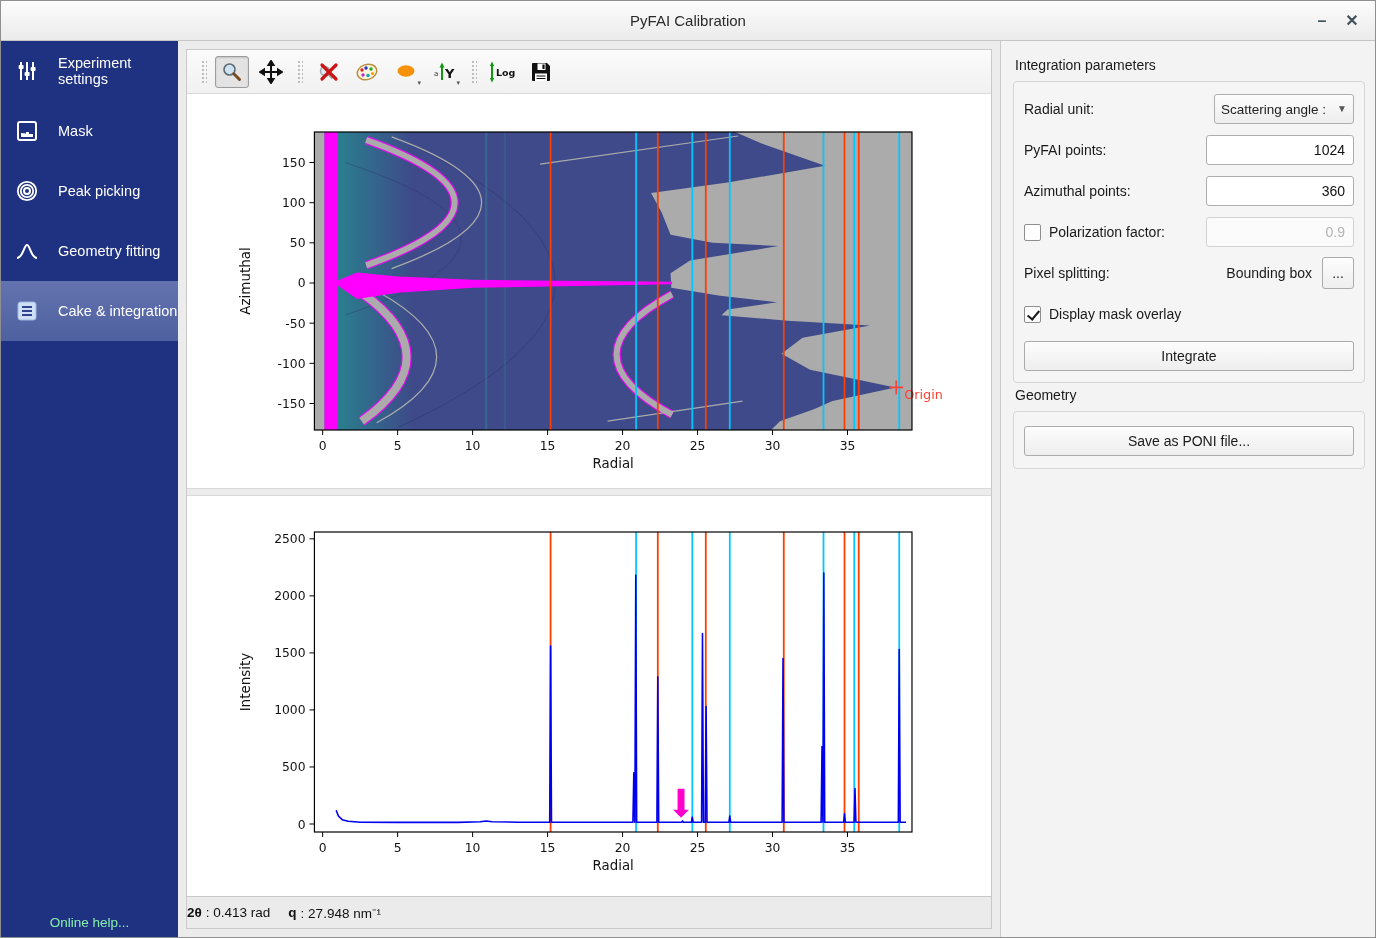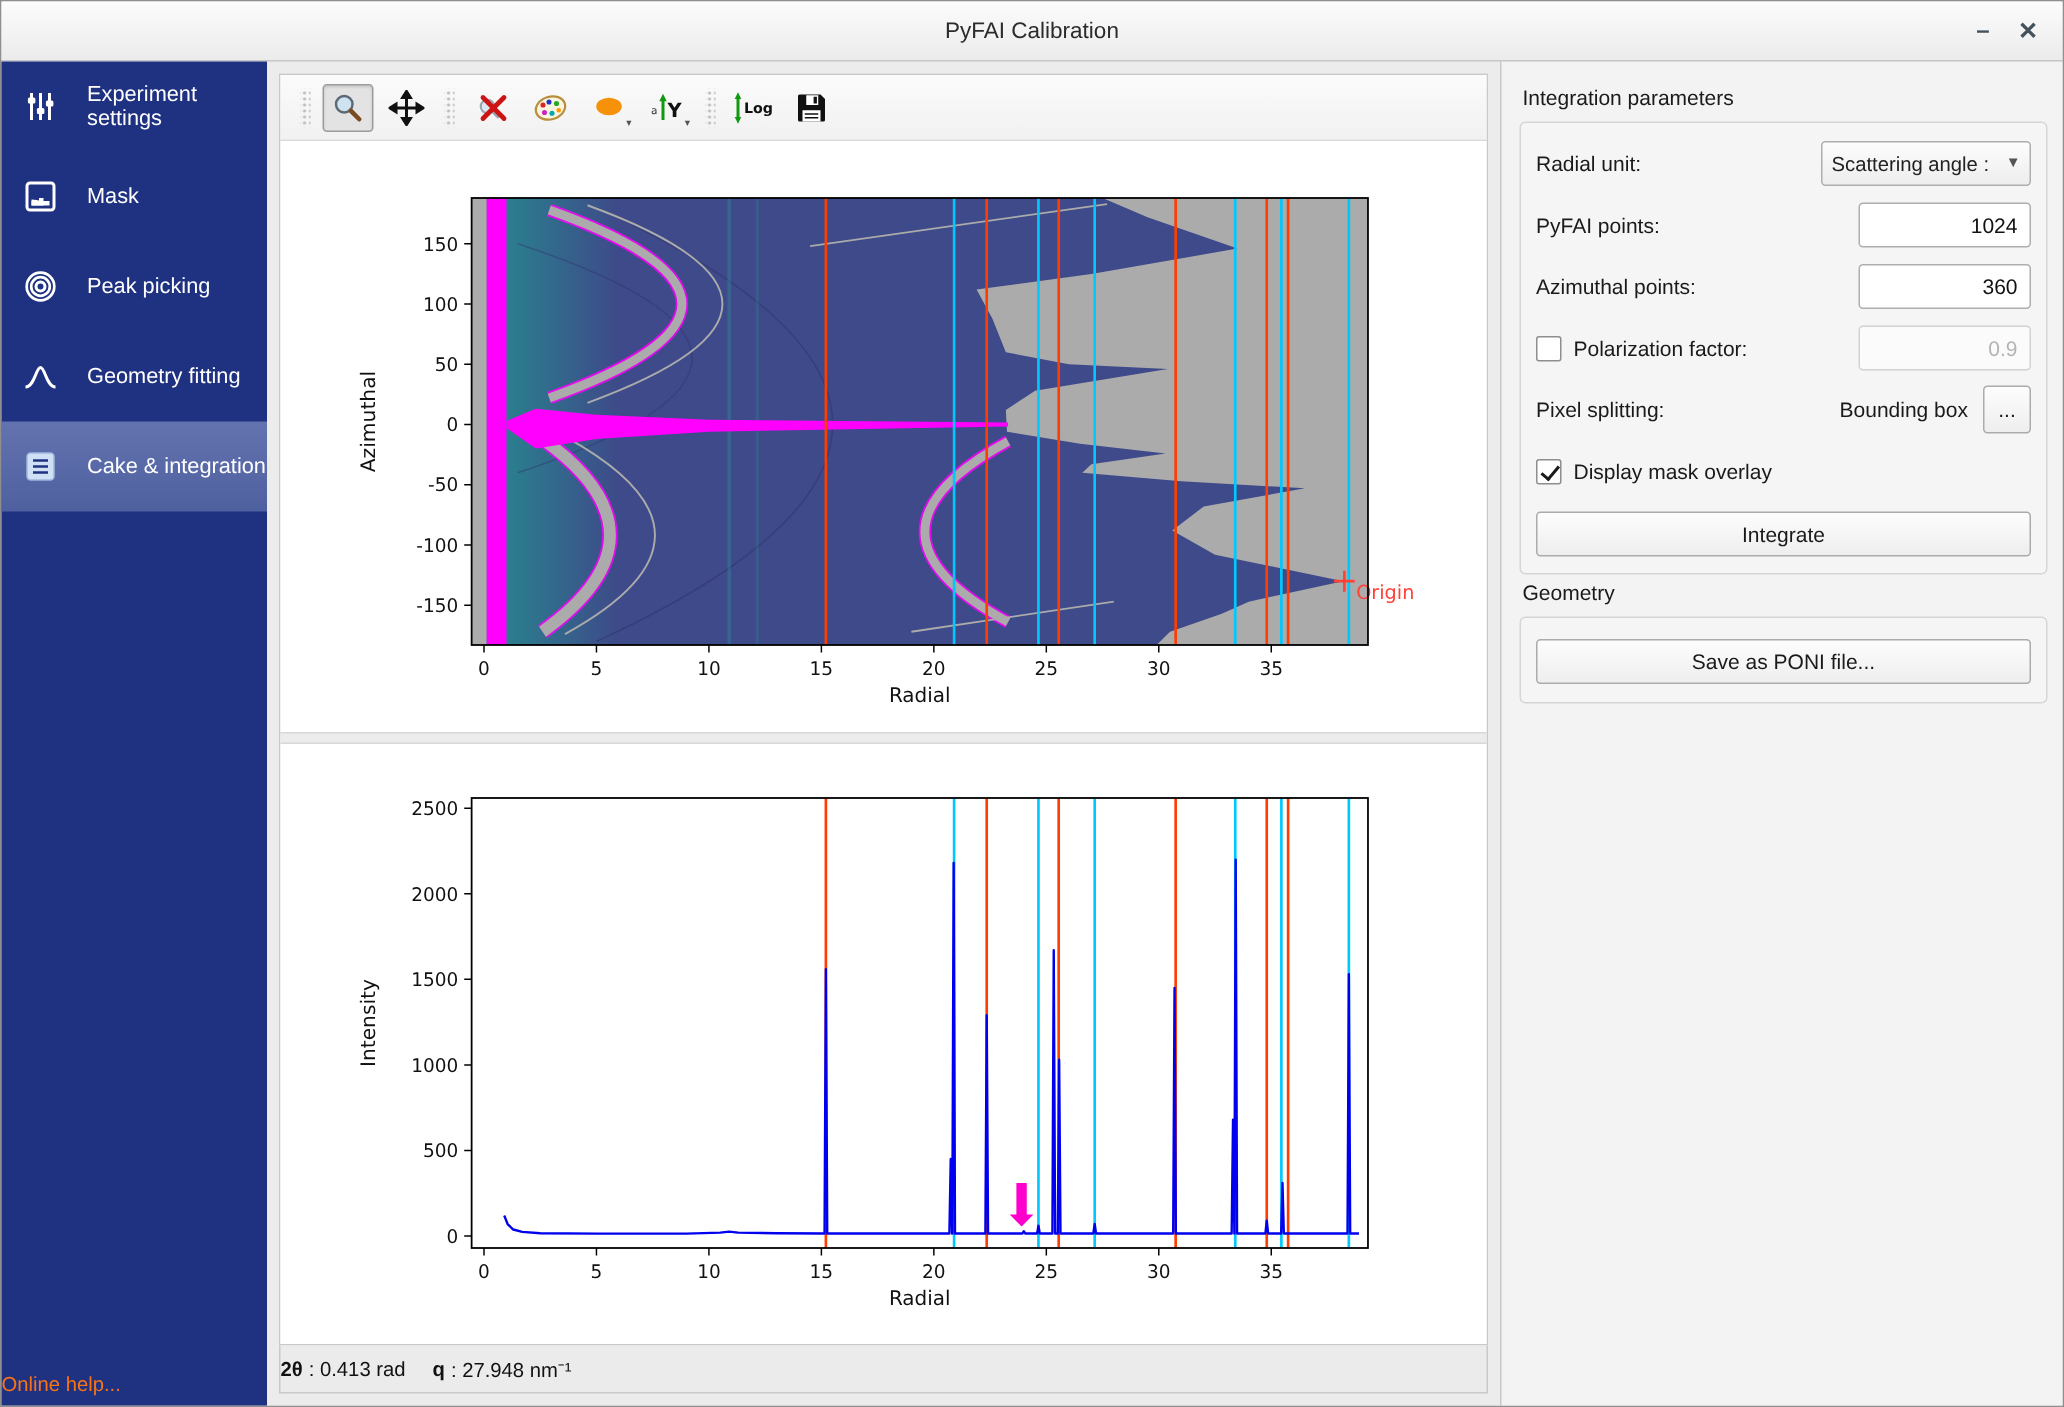--- a/index.html
+++ b/index.html
@@ -8,21 +8,21 @@
   .titlebar{height:40px;background:linear-gradient(#fcfcfc,#ebebeb);border-bottom:1px solid #c6c6c6;position:relative;display:flex;align-items:center;justify-content:center;flex:0 0 auto}
   .title{font-size:15px;color:#2b2b2b}
   .win-controls{position:absolute;right:8px;top:0;height:100%;display:flex;align-items:center}
   .win-btn{color:#44525c;font-size:16px;font-weight:bold;width:30px;text-align:center;cursor:default}
   .body{flex:1;display:flex;min-height:0}
   
   .sidebar{width:177px;background:#1f3181;color:#fff;flex:0 0 auto;position:relative}
   .side-item{height:60px;display:flex;align-items:center;gap:18px;padding-left:13px;font-size:14.5px;cursor:default}
   .side-item.selected{background:linear-gradient(#6373af,#4f60a0)}
   .side-icon{width:26px;height:26px;flex:0 0 auto;display:flex;align-items:center;justify-content:center}
-  .online-help{position:absolute;bottom:7px;width:100%;font-size:13.5px;color:#f97316;cursor:default}
+  .online-help{position:absolute;bottom:7px;width:100%;text-align:center;font-size:13.5px;color:#86efac;cursor:default}
   
   .main{flex:1;display:flex;flex-direction:column;background:#ececec;padding:8px;min-width:0}
   .plotpanel{flex:1;background:#fff;border:1px solid #c9c9c9;display:flex;flex-direction:column;min-height:0}
   .toolbar{height:44px;background:linear-gradient(#fbfbfb,#f1f1f1);border-bottom:1px solid #d9d9d9;display:flex;align-items:center;padding-left:10px;gap:5px;flex:0 0 auto}
   .tbtn{width:34px;height:32px;display:flex;align-items:center;justify-content:center;border:1px solid transparent;border-radius:3px;position:relative}
   .tbtn.pressed{background:#e3e3e3;border:1px solid #9c9c9c;box-shadow:inset 0 1px 2px rgba(0,0,0,.15)}
   .grip{width:7px;height:26px;margin:0 3px;background-image:radial-gradient(#bdbdbd 1px,transparent 1.1px);background-size:4px 4px;background-position:1px 1px}
   .dd-mini{position:absolute;right:1px;bottom:1px;font-size:7px;color:#555;line-height:6px}
   .figure{position:relative;background:#fff}
   .fig-top{height:394px}
@@ -32,21 +32,21 @@
   .statusbar b{font-weight:bold}
   .status-q{margin-left:14px}
   svg text.tick{font-family:"DejaVu Sans",sans-serif;font-size:12.5px;fill:#111}
   svg text.axlabel{font-family:"DejaVu Sans",sans-serif;font-size:13.5px;fill:#111}
   
   .rightpanel{width:375px;flex:0 0 auto;background:#f3f3f3;border-left:1px solid #c9c9c9;padding:12px 10px 0 12px;font-size:14px;color:#1a1a1a}
   .group-title{margin:4px 0 8px 2px}
   .groupbox{border:1px solid #d6d6d6;border-radius:4px;padding:12px 10px;background:#f5f5f5}
   .form-row{display:flex;align-items:center;justify-content:space-between;margin-bottom:11px;height:30px}
   .form-row:last-child{margin-bottom:0}
-  .fld{width:115px;height:30px;border:1px solid #aeaeae;border-radius:3px;background:#fff;font-size:14px;text-align:right;padding:0 8px;font-family:"Liberation Sans",sans-serif;color:#111}
+  .fld{width:148px;height:30px;border:1px solid #aeaeae;border-radius:3px;background:#fff;font-size:14px;text-align:right;padding:0 8px;font-family:"Liberation Sans",sans-serif;color:#111}
   .fld:disabled{color:#b4b4b4;background:#fbfbfb;border-color:#d2d2d2}
   .combo{width:140px;height:30px;border:1px solid #aeaeae;border-radius:3px;background:linear-gradient(#fdfdfd,#ededed);display:flex;align-items:center;padding:0 6px;font-size:13.5px;color:#222;position:relative;overflow:hidden;white-space:nowrap}
   .combo .arrow{position:absolute;right:6px;top:8px;font-size:10px;color:#555}
   .cb{width:17px;height:17px;border:1px solid #8e8e8e;border-radius:2px;background:#fff;position:relative;flex:0 0 auto}
   .cb.checked::after{content:"";position:absolute;left:5px;top:1px;width:5px;height:10px;border-right:2px solid #1a1a1a;border-bottom:2px solid #1a1a1a;transform:rotate(40deg)}
   .cb-row{display:flex;align-items:center;gap:8px}
   .btn{border:1px solid #ababab;border-radius:3px;background:linear-gradient(#fdfdfd,#eeeeee);font-size:14px;color:#1a1a1a;font-family:"Liberation Sans",sans-serif;cursor:default}
   .btn.wide{width:100%;height:30px;margin-top:2px}
   .btn.mini{width:32px;height:32px}
   .value-right{display:flex;align-items:center;gap:10px}

